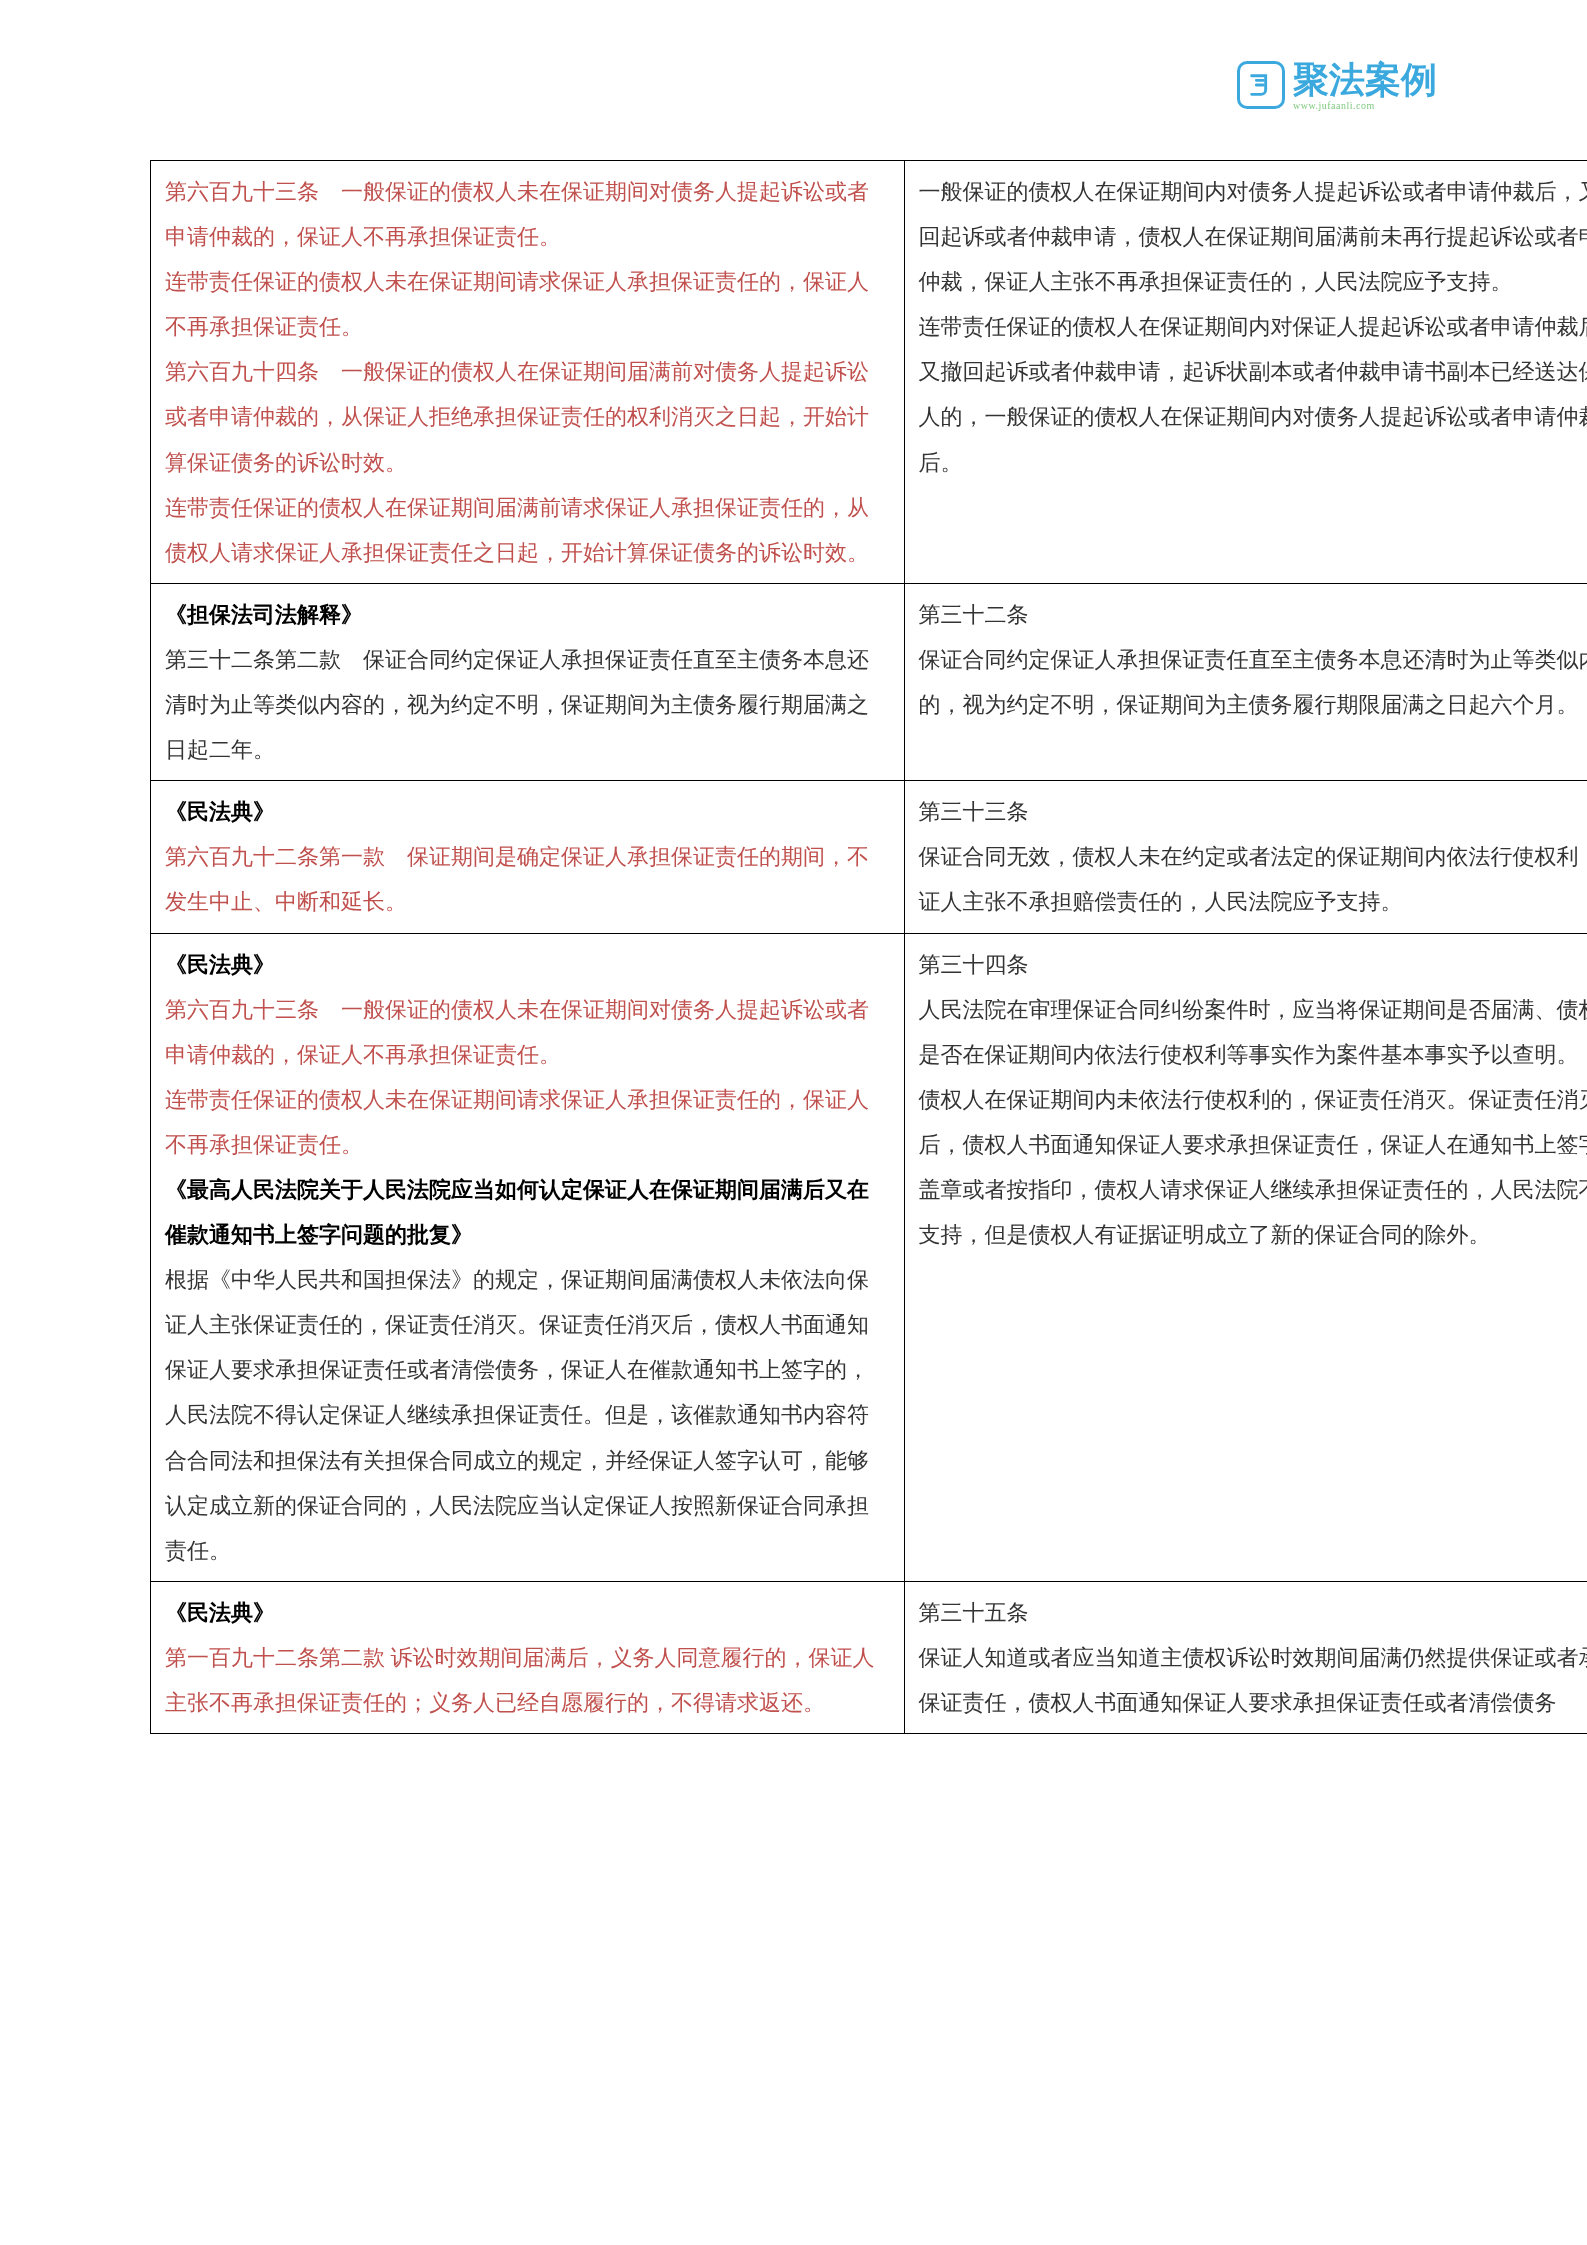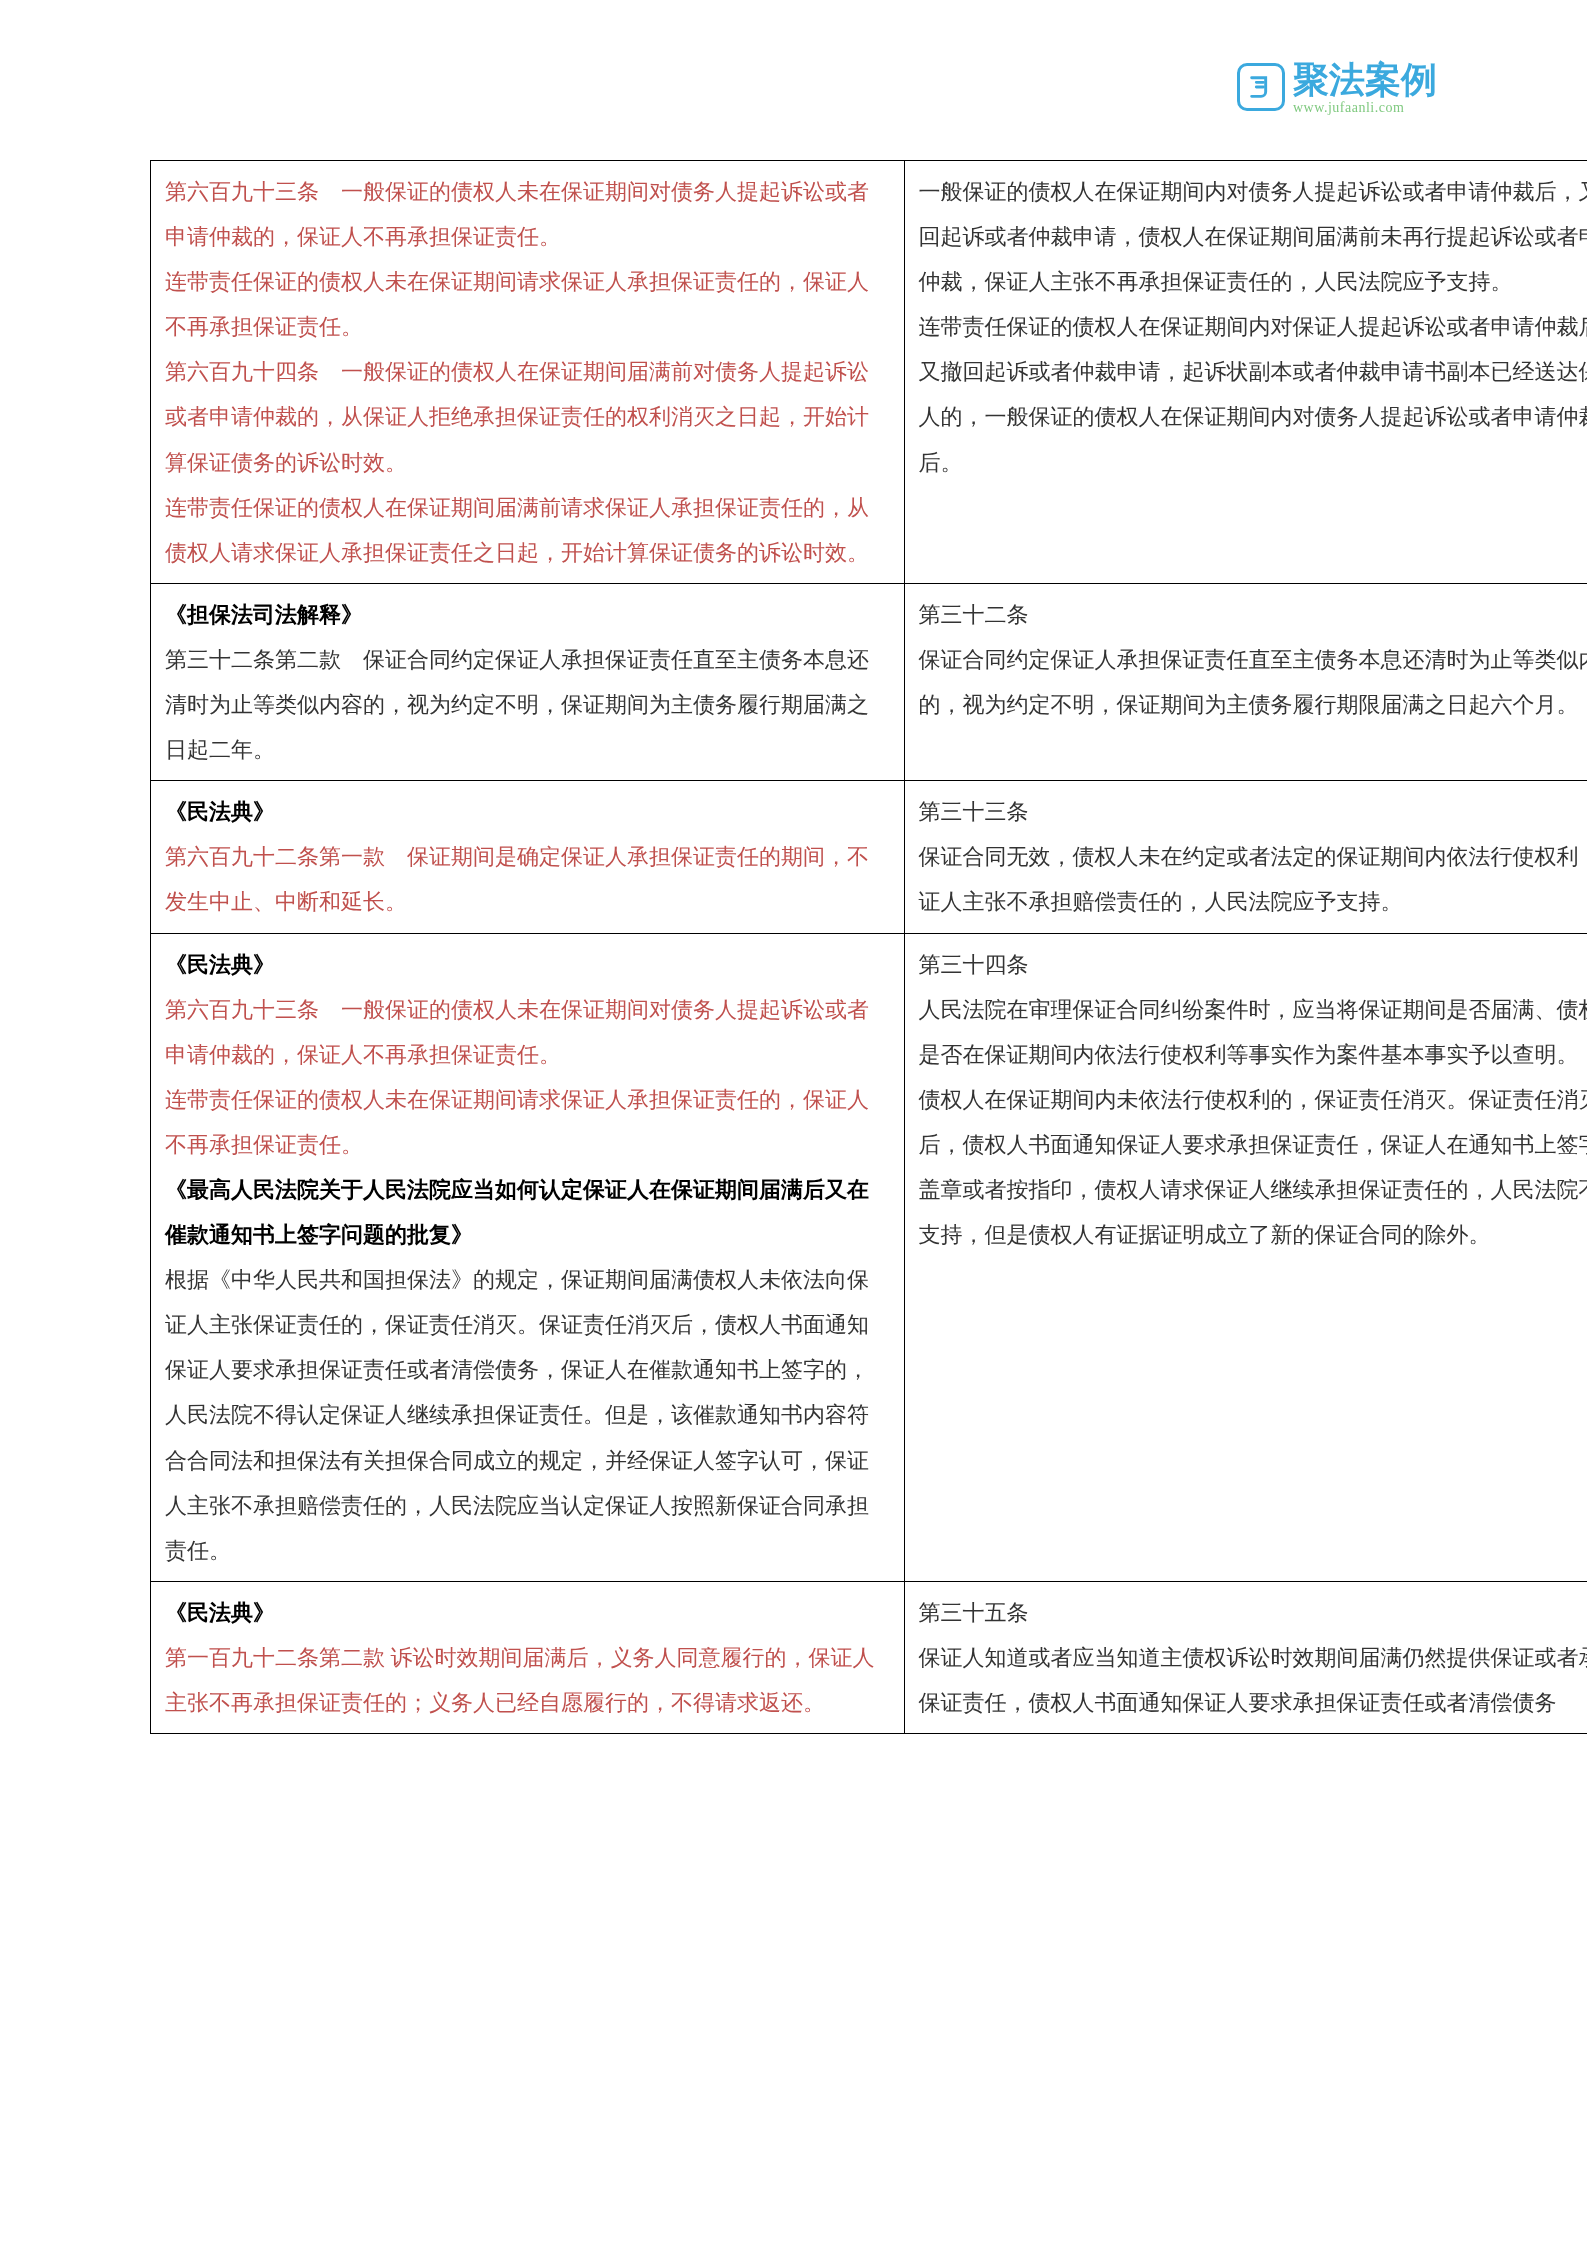--- a/index.html
+++ b/index.html
@@ -35,21 +35,21 @@
       flex-direction: column;
       line-height: 1.1;
     }
     .logo-cn {
       font-size: 36px;
       font-weight: bold;
       color: #3ba9de;
       font-family: Liberation Sans, sans-serif;
     }
     .logo-url {
-      font-size: 14px;
+      font-size: 10px;
       color: #7fc97f;
       letter-spacing: 0.5px;
     }
     .content-table {
       position: absolute;
       top: 160px;
       left: 150px;
       width: 1508px;
       border-collapse: collapse;
       border: 1.5px solid #000;
@@ -116,21 +116,21 @@
           <p>第三十三条</p>
           <p>保证合同无效，债权人未在约定或者法定的保证期间内依法行使权利，保证人主张不承担赔偿责任的，人民法院应予支持。</p>
         </td>
       </tr>
       <tr>
         <td>
           <p class="red bold">《民法典》</p>
           <p class="red">第六百九十三条　一般保证的债权人未在保证期间对债务人提起诉讼或者申请仲裁的，保证人不再承担保证责任。</p>
           <p class="red">连带责任保证的债权人未在保证期间请求保证人承担保证责任的，保证人不再承担保证责任。</p>
           <p class="bold">《最高人民法院关于人民法院应当如何认定保证人在保证期间届满后又在催款通知书上签字问题的批复》</p>
-          <p>根据《中华人民共和国担保法》的规定，保证期间届满债权人未依法向保证人主张保证责任的，保证责任消灭。保证责任消灭后，债权人书面通知保证人要求承担保证责任或者清偿债务，保证人在催款通知书上签字的，人民法院不得认定保证人继续承担保证责任。但是，该催款通知书内容符合合同法和担保法有关担保合同成立的规定，并经保证人签字认可，保证人主张不承担赔偿责任的，人民法院应当认定保证人按照新保证合同承担责任。</p>
+          <p>根据《中华人民共和国担保法》的规定，保证期间届满债权人未依法向保证人主张保证责任的，保证责任消灭。保证责任消灭后，债权人书面通知保证人要求承担保证责任或者清偿债务，保证人在催款通知书上签字的，人民法院不得认定保证人继续承担保证责任。但是，该催款通知书内容符合合同法和担保法有关担保合同成立的规定，并经保证人签字认可，能够认定成立新的保证合同的，人民法院应当认定保证人按照新保证合同承担责任。</p>
         </td>
         <td>
           <p>第三十四条</p>
           <p>人民法院在审理保证合同纠纷案件时，应当将保证期间是否届满、债权人是否在保证期间内依法行使权利等事实作为案件基本事实予以查明。</p>
           <p>债权人在保证期间内未依法行使权利的，保证责任消灭。保证责任消灭后，债权人书面通知保证人要求承担保证责任，保证人在通知书上签字、盖章或者按指印，债权人请求保证人继续承担保证责任的，人民法院不予支持，但是债权人有证据证明成立了新的保证合同的除外。</p>
         </td>
       </tr>
       <tr>
         <td>
           <p class="red bold">《民法典》</p>

